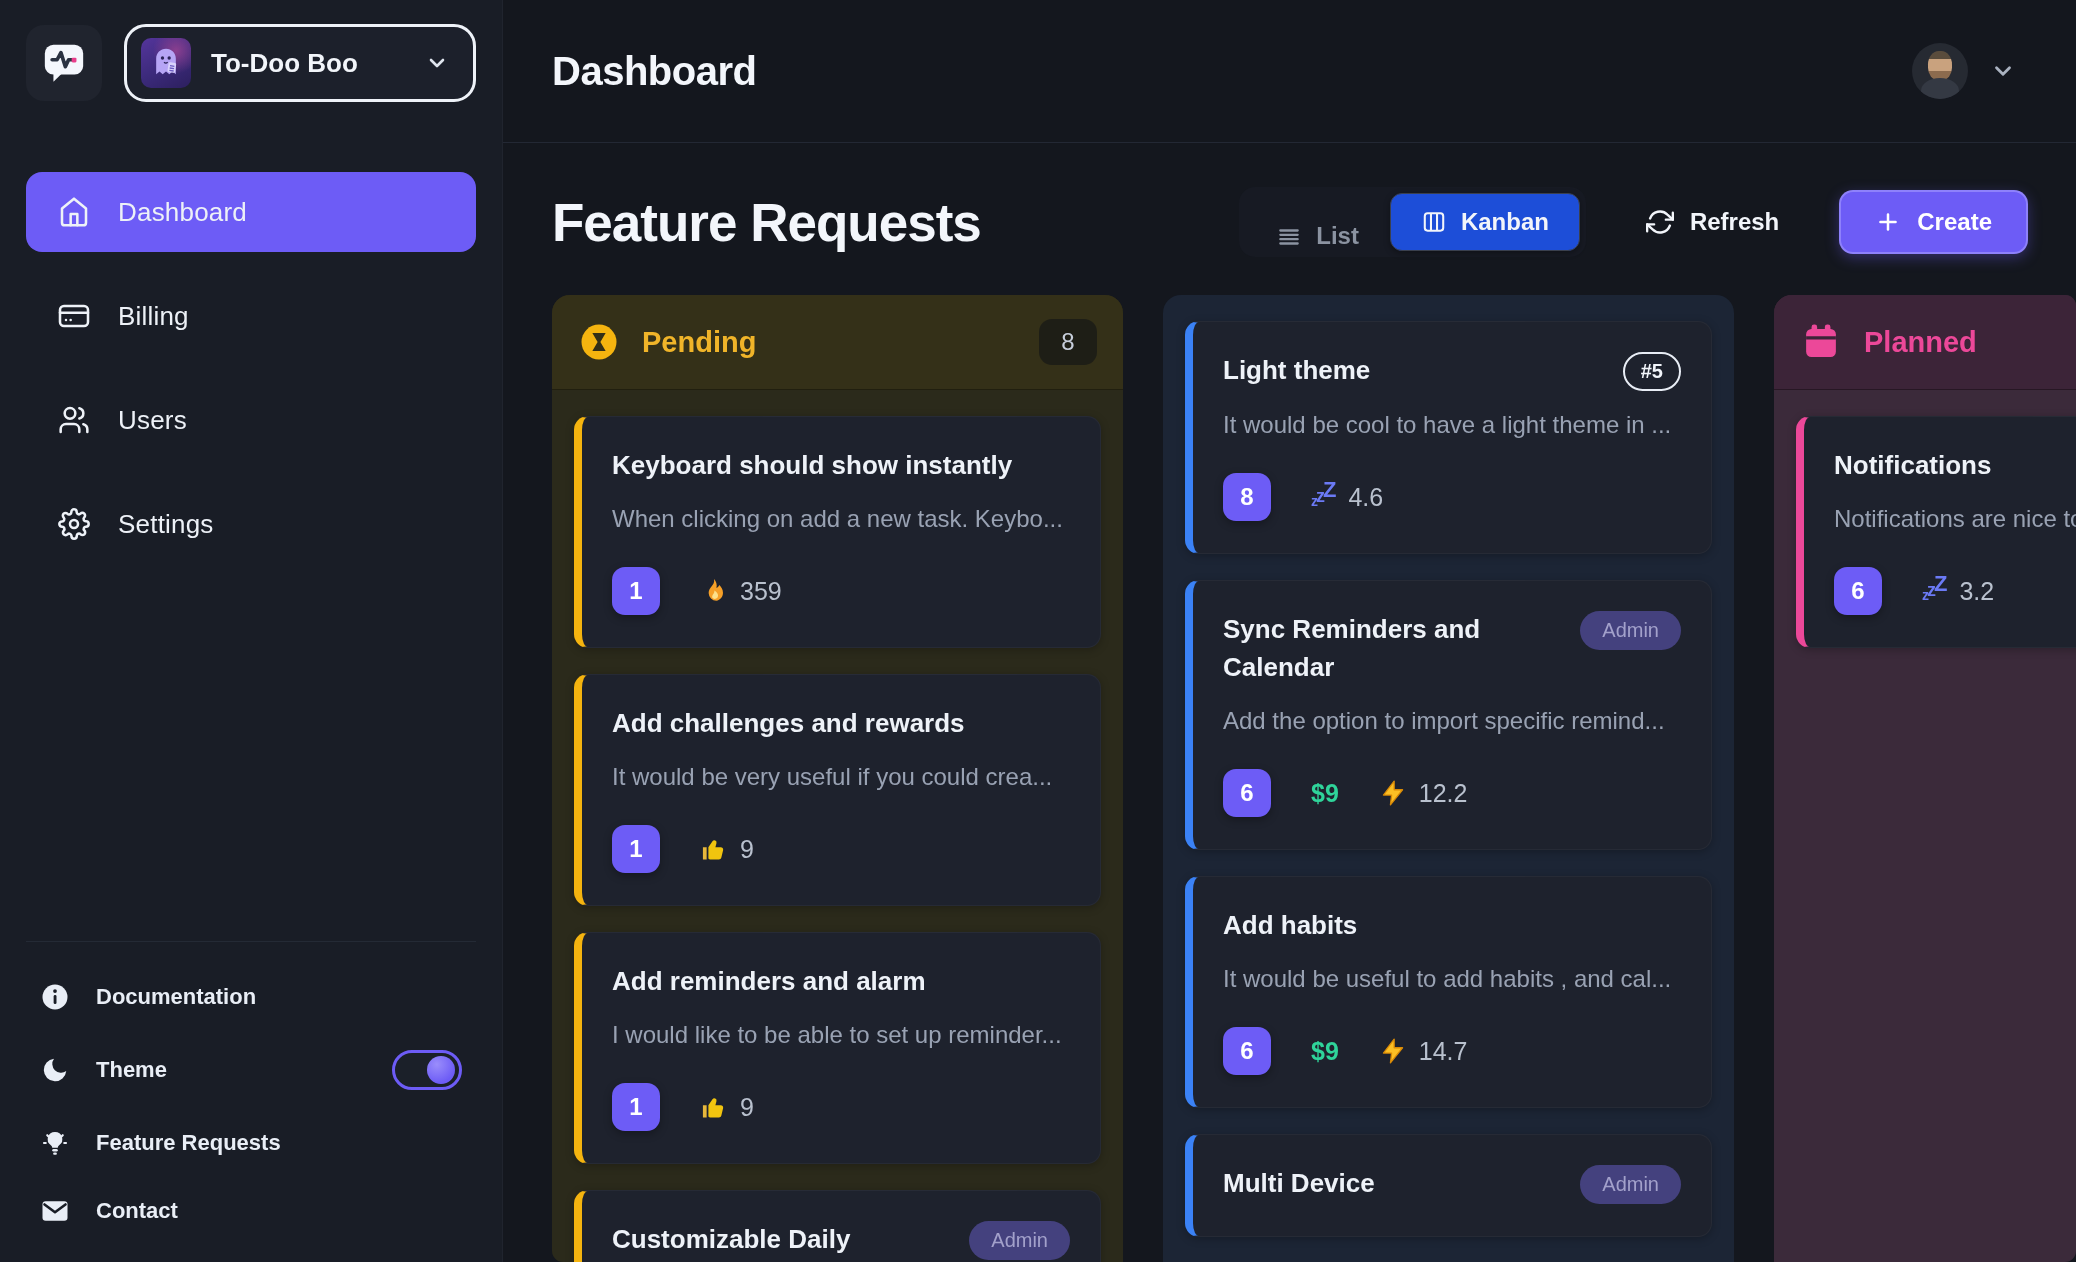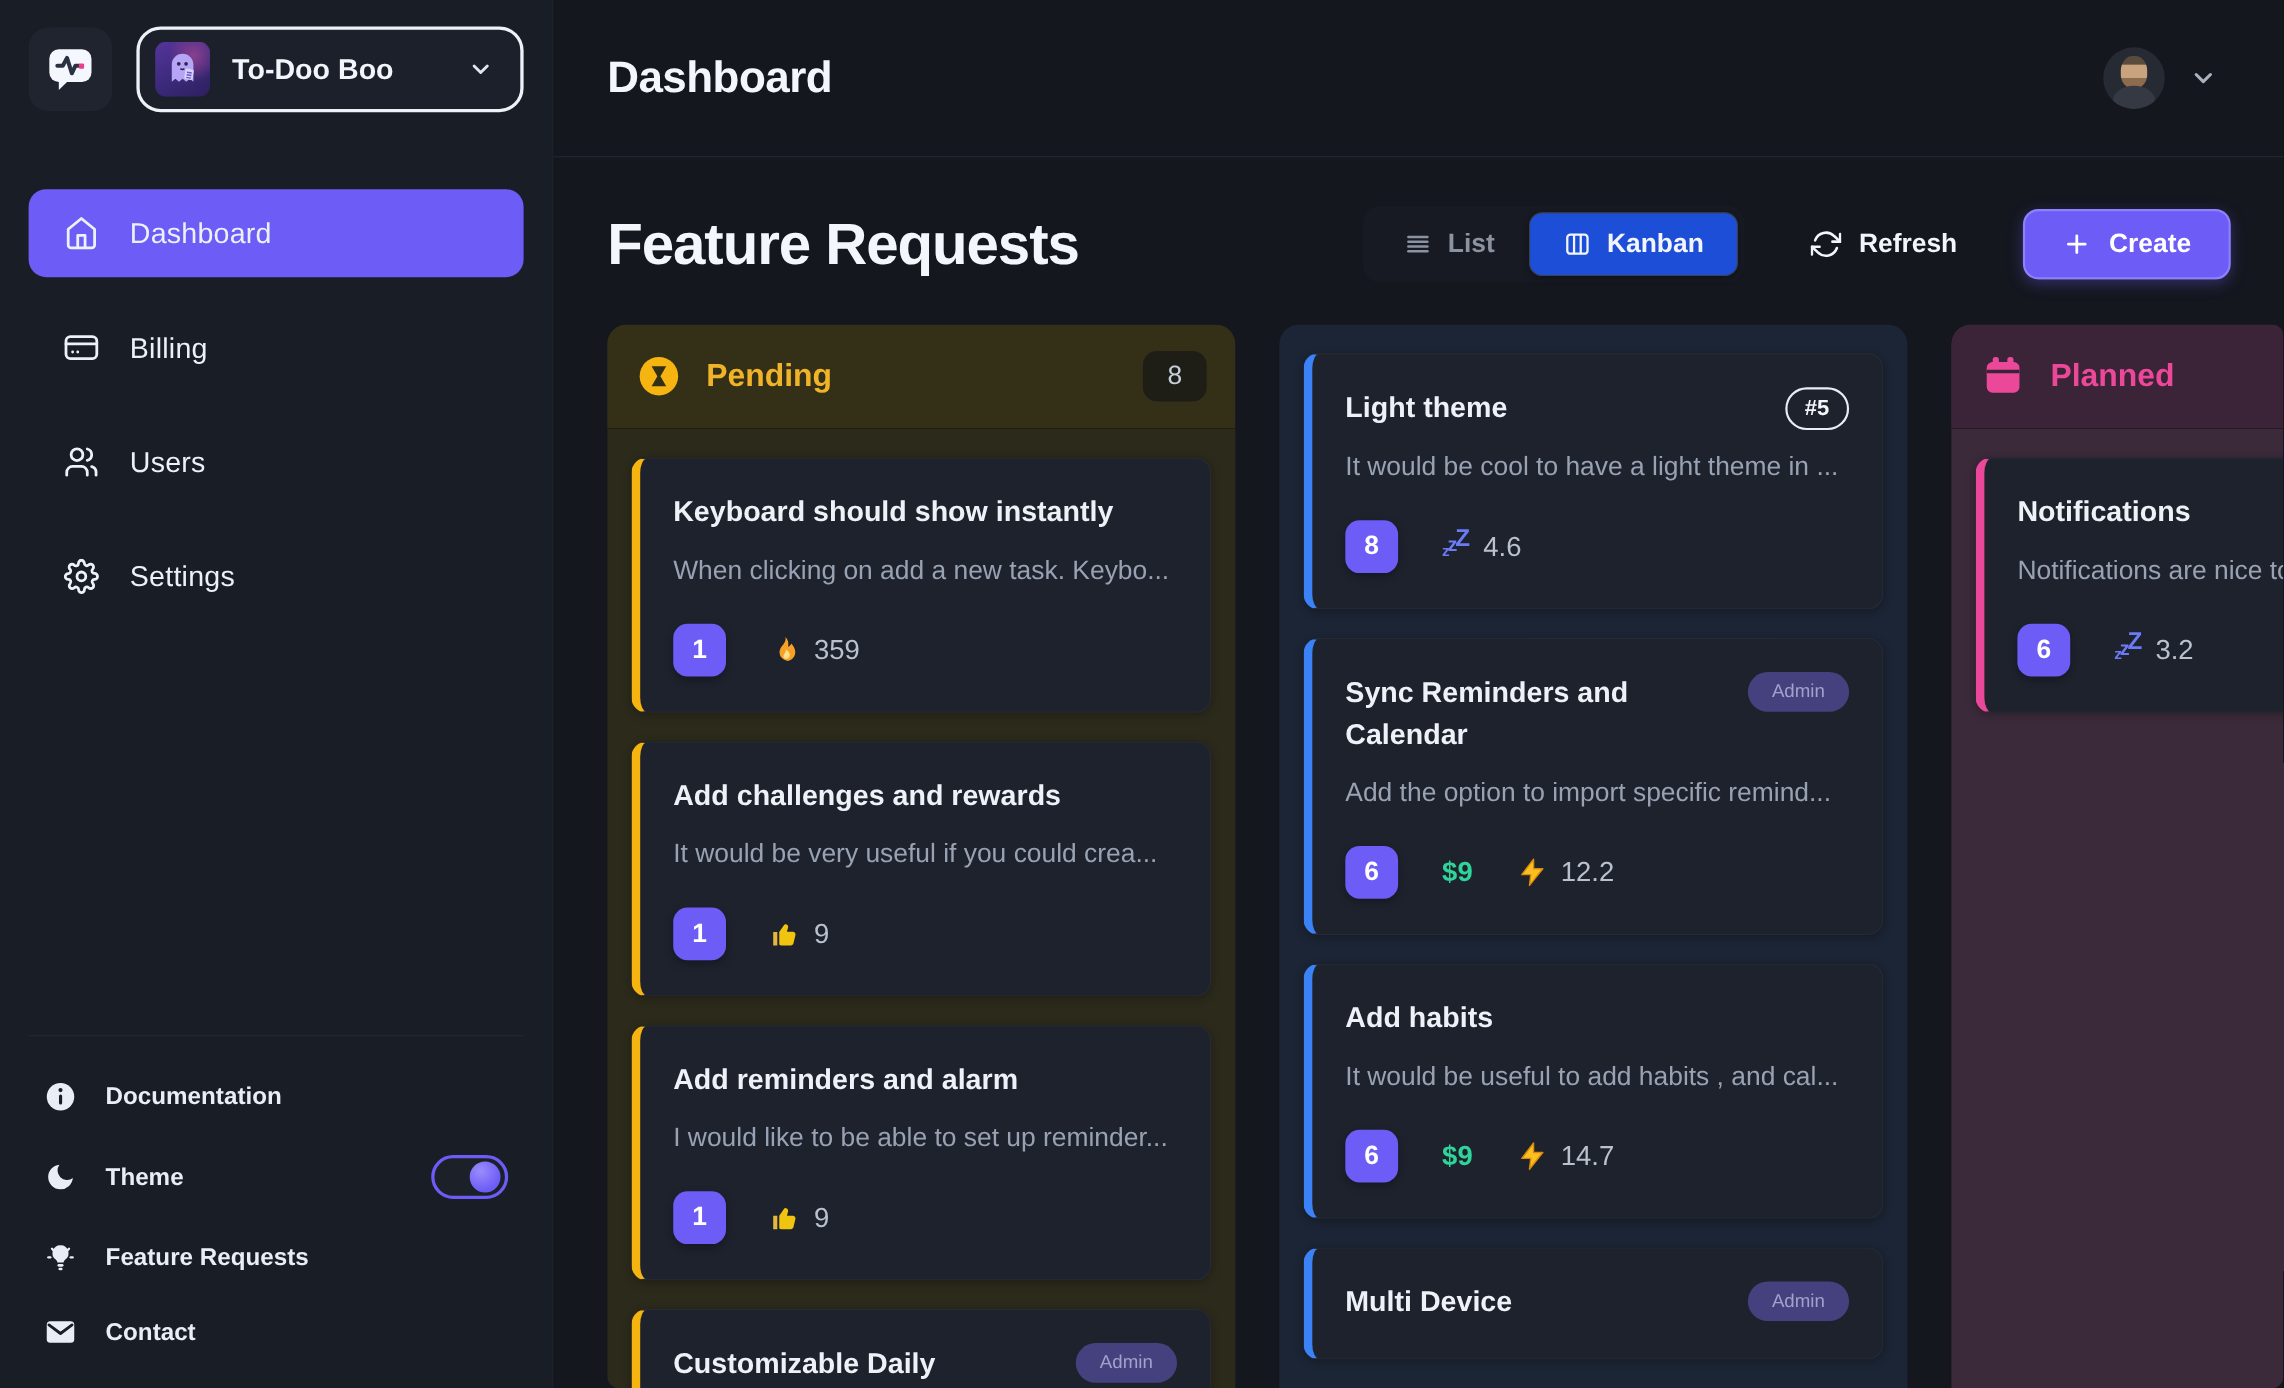--- a/index.html
+++ b/index.html
@@ -42,21 +42,21 @@
   .avatar-chev{width:26px;height:26px;color:#aab2c0;cursor:pointer;}
 
   .content{flex:1;padding:44px 0 0 49px;overflow:hidden;display:flex;flex-direction:column;}
   .content-head{display:flex;align-items:center;padding-right:48px;}
   .board-title{color:#f3f6fb;font-size:53px;font-weight:800;letter-spacing:-1px;margin:0;}
   .head-actions{margin-left:auto;display:flex;align-items:center;gap:54px;}
   .seg-control{display:flex;align-items:center;background:#171a23;border-radius:16px;padding:6px;}
   .seg{display:flex;align-items:center;gap:14px;height:58px;padding:0 30px;border-radius:12px;cursor:pointer;border:1px solid transparent;}
   .seg .sicon{width:26px;height:26px;}
   .seg-label{font-size:24px;font-weight:600;}
-  .seg.inactive{color:#8b93a1;}
+  .seg.inactive{color:#8b93a1;align-items:flex-end;}
   .seg.inactive .seg-label{color:#8b93a1;}
   .seg.active{background:#1d4ed8;border-color:#3a404e;color:#f2f5fa;box-shadow:0 2px 6px rgba(0,0,0,.35);}
   .ghost-btn{display:flex;align-items:center;gap:16px;color:#f2f5fa;cursor:pointer;background:none;border:none;}
   .ghost-btn .bicon{width:28px;height:28px;}
   .ghost-btn .blabel{font-size:24px;font-weight:700;}
   .primary-btn{display:flex;align-items:center;gap:16px;height:64px;padding:0 34px;border-radius:14px;background:#6d5cf6;border:2px solid rgba(170,160,255,.55);cursor:pointer;color:#fff;box-shadow:0 4px 14px rgba(109,92,246,.35);}
   .primary-btn .bicon{width:26px;height:26px;}
   .primary-btn .blabel{font-size:24px;font-weight:600;}
 
   
@@ -65,21 +65,21 @@
   .col-header{height:95px;min-height:95px;display:flex;align-items:center;gap:22px;padding:0 26px;border-bottom:1px solid rgba(0,0,0,.35);}
   .col-icon{width:42px;height:42px;}
   .col-title{font-size:29px;font-weight:700;flex:1;}
   .col-count{min-width:58px;height:46px;border-radius:13px;background:rgba(13,16,22,.55);color:#c7cedb;font-size:24px;display:flex;align-items:center;justify-content:center;padding:0 14px;}
   .col-body{padding:26px 22px;display:flex;flex-direction:column;gap:26px;flex:1;}
 
   .card{background:#1e222d;border-radius:14px;border:1px solid rgba(255,255,255,.04);border-left:8px solid;padding:30px 30px 32px;cursor:pointer;box-shadow:0 2px 8px rgba(0,0,0,.25);}
   .card-head{display:flex;align-items:flex-start;gap:18px;}
   .card-title{margin:0;color:#eef2f8;font-size:26px;font-weight:700;line-height:1.45;flex:1;}
   .ref-pill{border:2.5px solid #e8edf5;border-radius:999px;color:#f2f5fa;font-size:20px;font-weight:600;padding:6px 16px;white-space:nowrap;}
-  .admin-badge{background:#44417e;color:#a3a1cb;border-radius:999px;font-size:17px;font-weight:500;padding:8px 22px;white-space:nowrap;}
+  .admin-badge{background:#44417e;color:#a3a1cb;border-radius:999px;font-size:20px;font-weight:500;padding:8px 22px;white-space:nowrap;}
   .card-desc{margin:18px 0 0;color:#99a2b3;font-size:24px;line-height:1.35;white-space:nowrap;overflow:hidden;}
   .card-stats{margin-top:32px;display:flex;align-items:center;gap:40px;}
   .vote-badge{width:48px;height:48px;border-radius:13px;background:#6d5cf6;color:#fff;font-size:24px;font-weight:700;display:flex;align-items:center;justify-content:center;cursor:pointer;box-shadow:0 3px 8px rgba(0,0,0,.3);}
   .stat{display:flex;align-items:center;gap:12px;color:#b9c1ce;font-size:25px;}
   .stat .stat-icon{width:28px;height:28px;}
   .stat-money{color:#2fd49a;font-weight:700;}
   .zzz{display:inline-block;color:#6b7af5;font-weight:800;line-height:1;}
   .zzz .z1{font-size:14px;}
   .zzz .z2{font-size:18px;display:inline-block;transform:translateY(-4px);margin-left:-2px;}
   .zzz .z3{font-size:22px;display:inline-block;transform:translateY(-9px);margin-left:-2px;}

